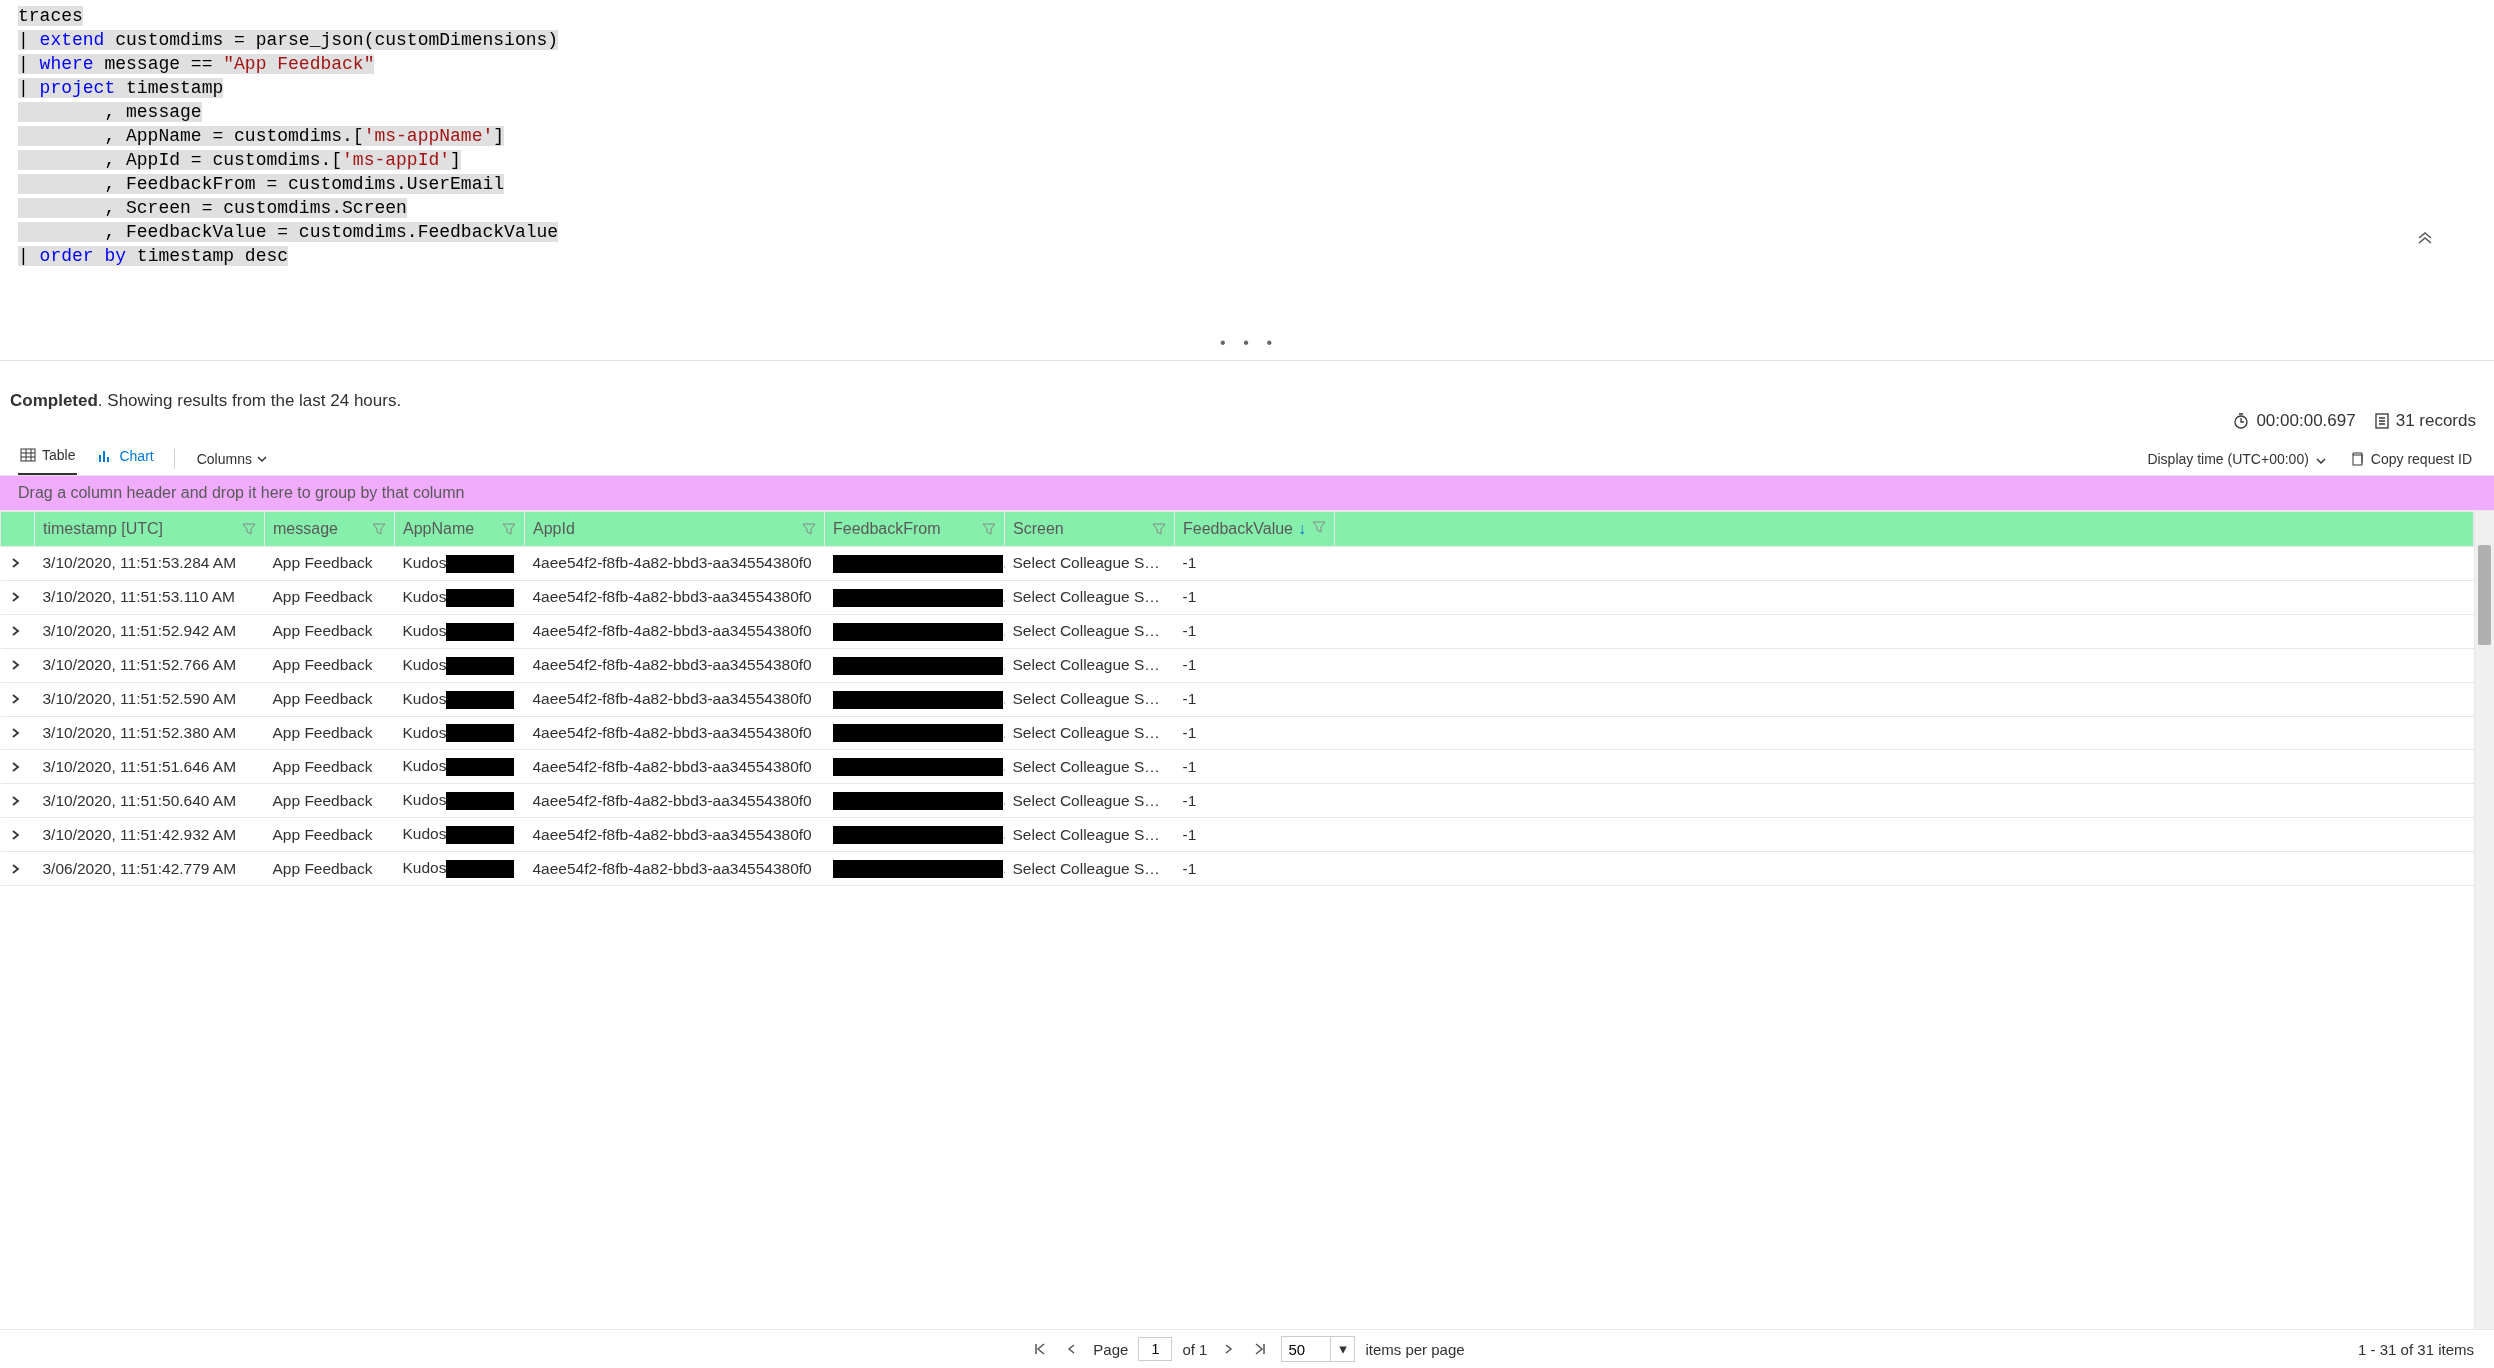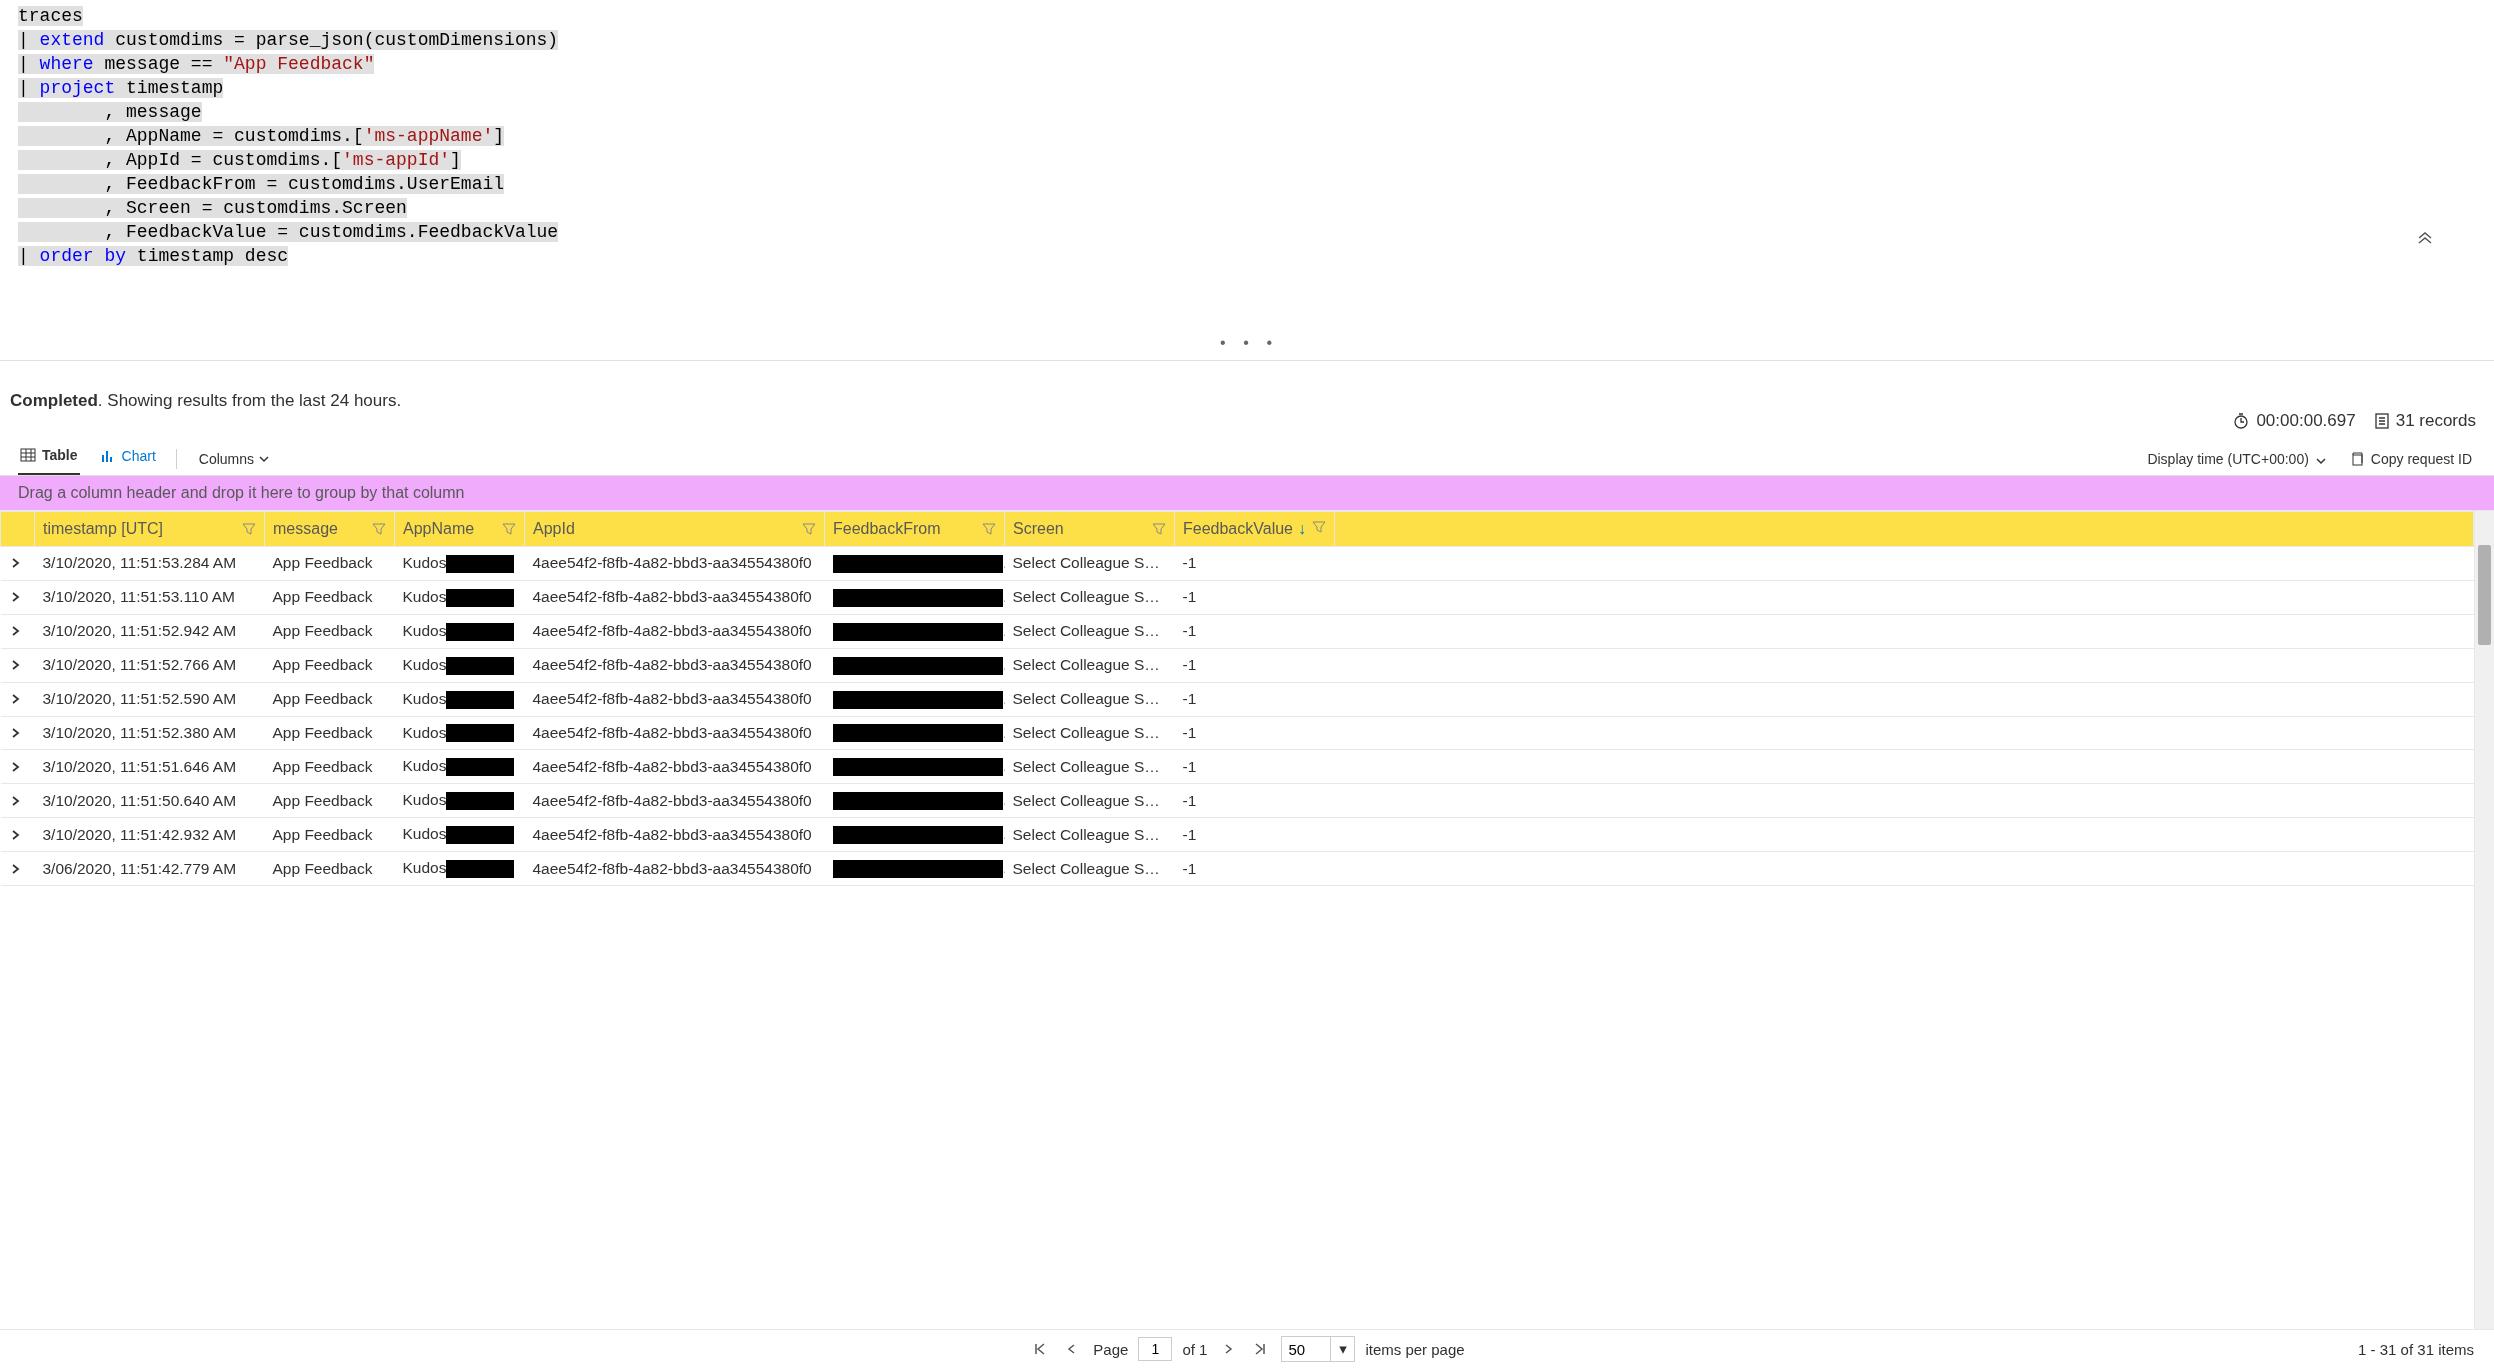--- a/index.html
+++ b/index.html
@@ -65,21 +65,21 @@
   padding: 6px 18px 0 18px;
   border-bottom: 1px solid #e1e1e1;
 }
 .tabs-left { display: flex; align-items: center; gap: 18px; }
 .view-tab {
   display: inline-flex; align-items: center; gap: 6px;
   padding: 4px 2px 10px 2px;
   cursor: pointer;
   color: #333;
 }
-.view-tab.active { border-bottom: 2px solid #323130; font-weight: 700; }
+.view-tab.active { border-bottom: 2px solid #323130; font-weight: 400; }
 .view-tab.chart { color: #0078d4; }
 .divider { width: 1px; height: 20px; background: #d0d0d0; }
 .columns-btn {
   display: inline-flex; align-items: center; gap: 4px;
   padding: 2px 4px; cursor: pointer;
 }
 .tabs-right { display: flex; align-items: center; gap: 14px; color: #333; }
 .time-select, .copy-btn {
   display: inline-flex; align-items: flex-end; gap: 6px;
   padding: 4px 4px; cursor: pointer;
@@ -97,21 +97,21 @@
 
 .table-wrap { display: flex; flex: 1; min-height: 0; position: relative; }
 .table-scroll { flex: 1; overflow: auto; }
 table { width: 100%; border-collapse: collapse; table-layout: fixed; }
 th {
   text-align: center;
   font-weight: 400;
   font-size: 16px;
   padding: 8px 8px;
   border: 1px solid #e8e8e8;
-  background: #fde047;
+  background: #86efac;
   position: sticky; top: 0;
   color: #595959;
 }
 th .th-in { display: flex; justify-content: space-between; align-items: center; }
 .sort-desc { color: #0078d4; margin-right: 6px; font-weight: 700; }
 td {
   padding: 7px 8px;
   border-bottom: 1px solid #e8e8e8;
   font-size: 15.5px;
   white-space: nowrap;

